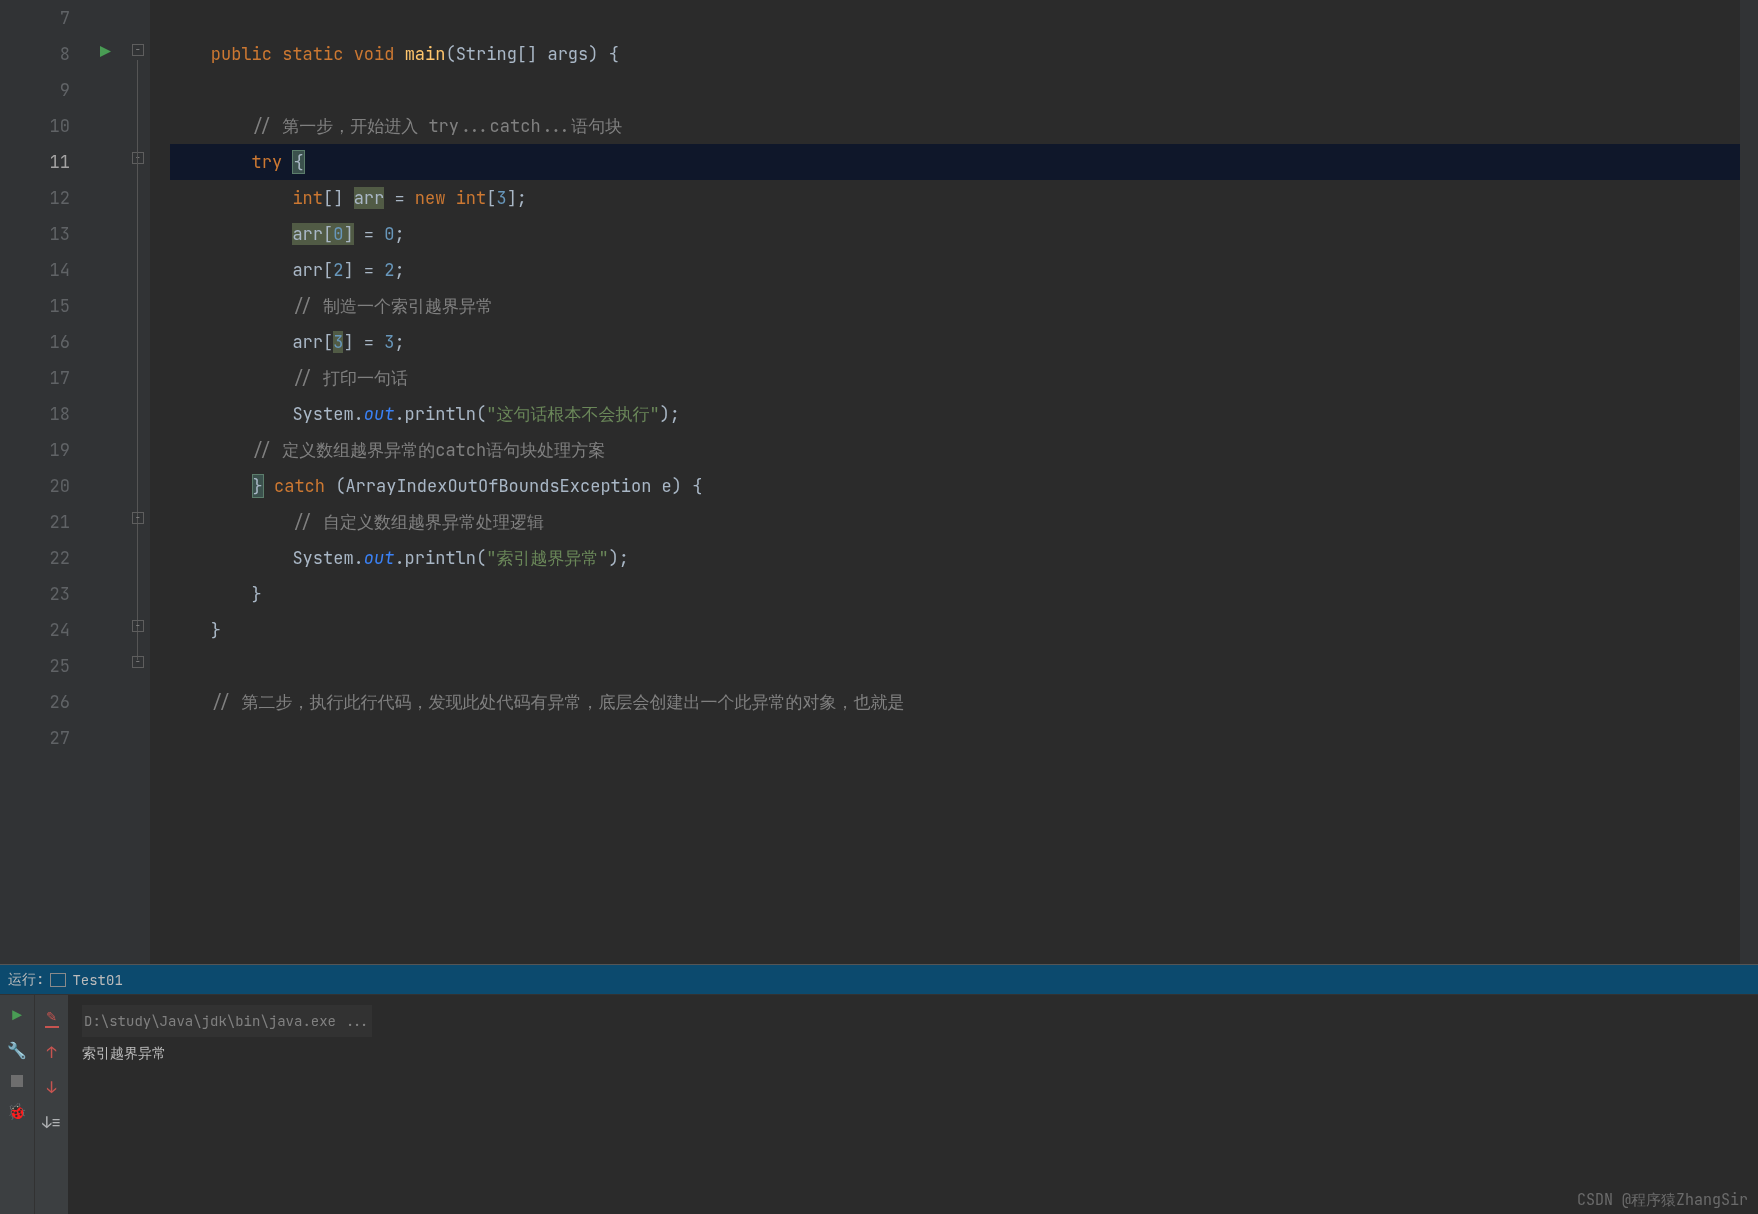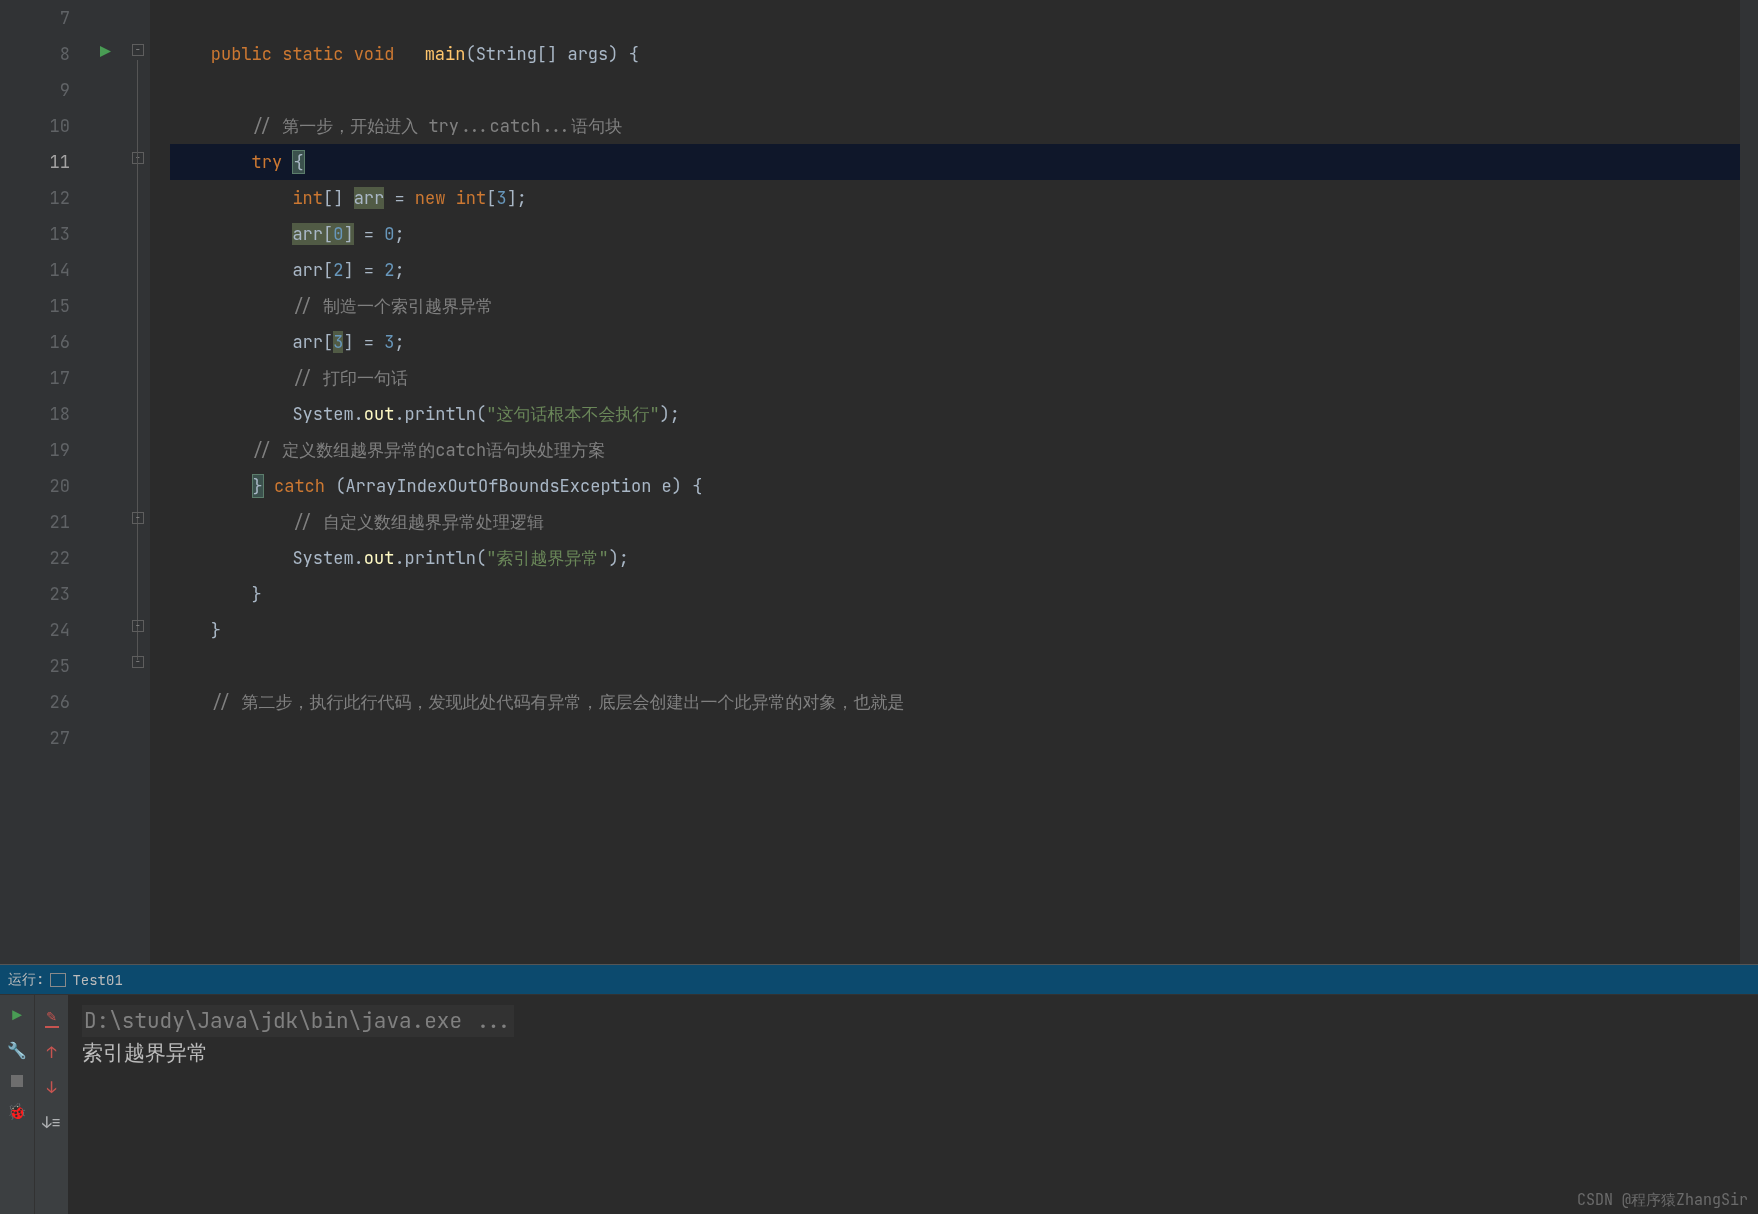--- a/index.html
+++ b/index.html
@@ -70,22 +70,22 @@
   background: #2b2b2b;
   padding-left: 20px;
   font-size: 17px;
 }
 .code .line { height: 36px; line-height: 36px; white-space: pre; }
 .code .line.hl { background: #0f172a; }
 .kw { color: #cc7832; }
 .str { color: #6a8759; }
 .num { color: #6897bb; }
 .cmt { color: #808080; }
-.fn { color: #ffc66d; margin-left: 20px; }
-.fld { color: #fef9c3; }
+.fn { color: #ffc66d; }
+.fld { color: #3b82f6; font-style: italic; }
 .selbox { background: #515b45; }
 .brace-hl { background: #3b514d; border: 1px solid #5c7e6c; }
 .right-gutter {
   width: 18px;
   background: #313335;
 }
 .run-panel {
   height: 250px;
   border-top: 1px solid #555;
   background: #2b2b2b;
@@ -132,21 +132,21 @@
   border-left: 1px solid #323232;
 }
 .tb-btn { font-size: 16px; cursor: pointer; }
 .green { color: #499c54; }
 .red { color: #c75450; }
 .gray { color: #afb1b3; }
 .stop-btn { width: 12px; height: 12px; background: #6e6e6e; }
 .console {
   flex: 1;
   padding: 10px 14px;
-  font-size: 21px;
+  font-size: 14px;
   line-height: 32px;
   color: #bbbbbb;
 }
 .console .cmd { color: #808080; background: #323232; display: inline-block; padding: 0 2px; }
 .watermark {
   position: absolute;
   right: 10px;
   bottom: 4px;
   font-size: 15px;
   color: #6b6b6b;

